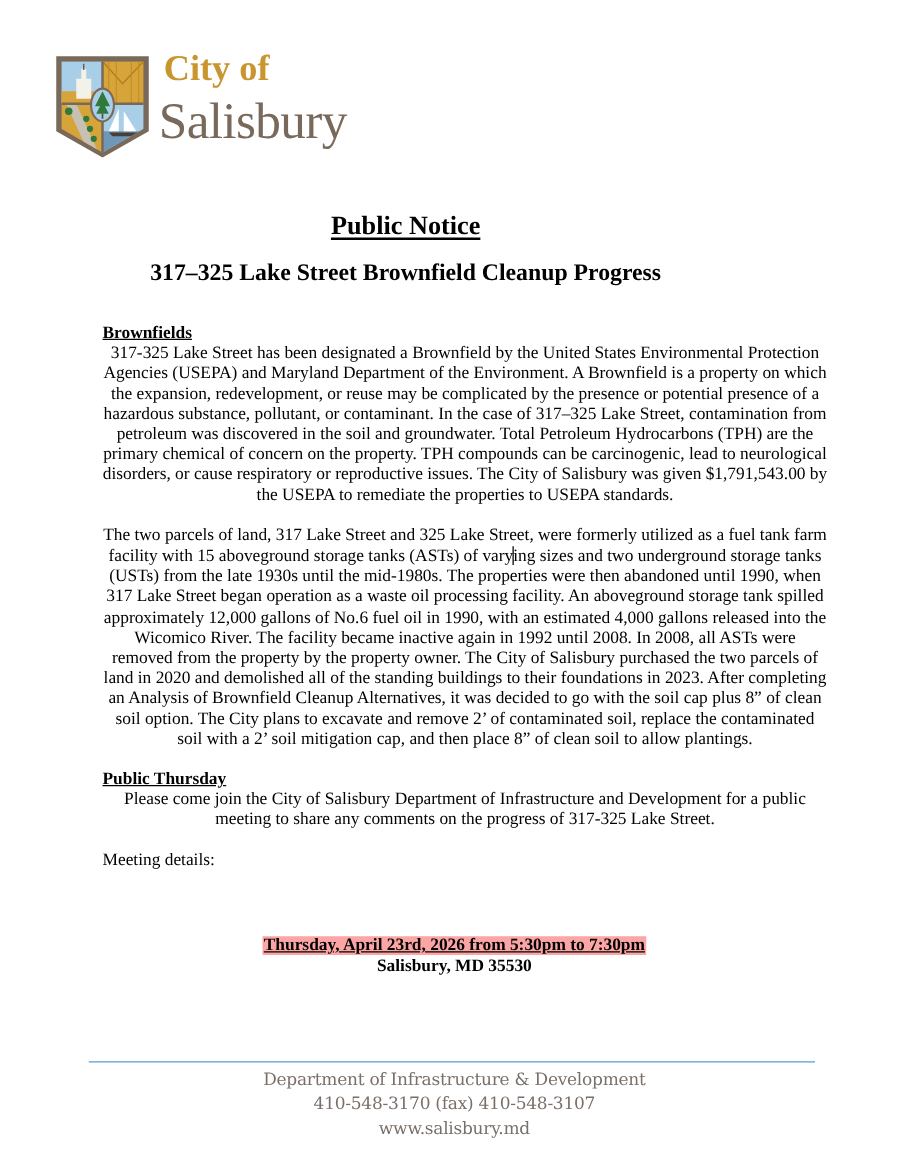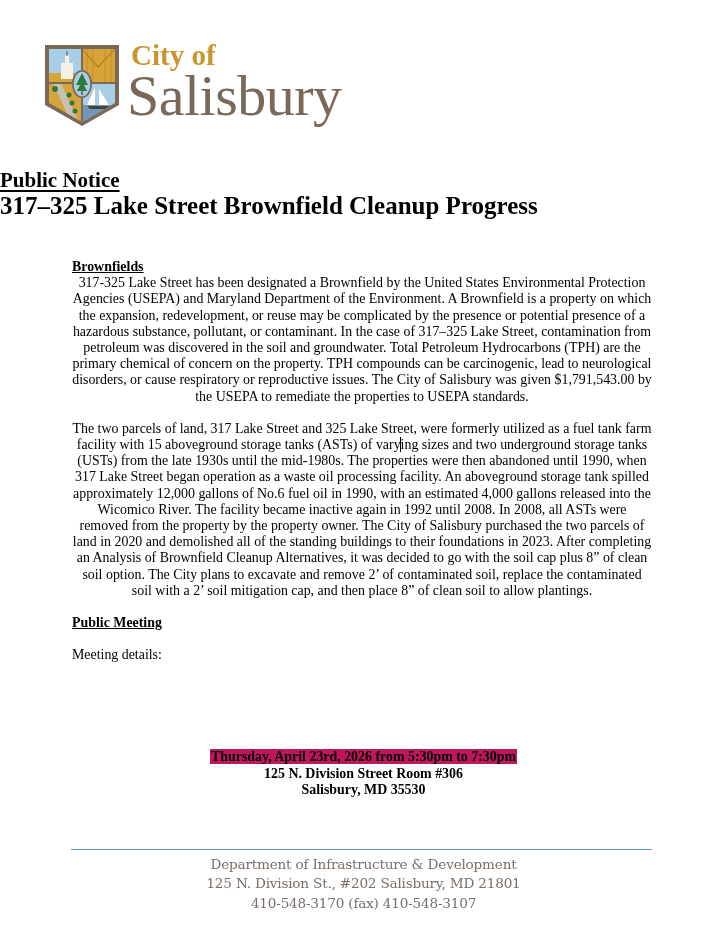--- a/index.html
+++ b/index.html
@@ -39,51 +39,51 @@
     color: #c9952f;
     letter-spacing: 0px;
     line-height: 28px;
     white-space: nowrap;
   }
   .logo-salisbury {
     position: absolute;
     left: 84px;
     top: 22px;
     font-family: "Liberation Serif", "DejaVu Serif", serif;
-    font-size: 58px;
+    font-size: 41px;
     color: #78695a;
     line-height: 62px;
     letter-spacing: -0.5px;
     white-space: nowrap;
   }
   .title-block {
     position: absolute;
     left: 0;
     top: 167px;
     width: 649px;
-    text-align: left;
+    text-align: center;
   }
   .title-main {
     font-weight: bold;
     font-size: 21px;
     line-height: 26px;
     text-decoration: underline;
     text-decoration-thickness: 2px;
     text-underline-offset: 3px;
     display: inline-block;
   }
   .title-sub {
     font-weight: bold;
-    font-size: 25px;
+    font-size: 19px;
     line-height: 26px;
-    margin-top: 0px;
+    margin-top: 13px;
   }
   .content {
     position: absolute;
-    left: 72px;
+    left: 82px;
     top: 259px;
     width: 580px;
     font-size: 13.9px;
     line-height: 16.2px;
   }
   .section {
     margin-bottom: 16px;
   }
   .section-heading {
     font-weight: bold;
@@ -110,22 +110,23 @@
     position: absolute;
     left: 0;
     top: 749px;
     width: 727px;
     text-align: center;
     font-weight: bold;
     font-size: 13.9px;
     line-height: 16.6px;
   }
   .highlight {
-    background: #be185d;
+    background: #fca5a5;
     padding: 0 1px;
+    text-decoration: underline;
   }
   .footer-rule {
     position: absolute;
     left: 71px;
     top: 849px;
     width: 581px;
     height: 1px;
     background: #5b9bd5;
   }
   .footer {
@@ -201,31 +202,31 @@
   <div class="section">
     <span class="section-heading">Brownfields</span>
     <span class="section-body">317-325 Lake Street has been designated a Brownfield by the United States Environmental Protection Agencies (USEPA) and Maryland Department of the Environment. A Brownfield is a property on which the expansion, redevelopment, or reuse may be complicated by the presence or potential presence of a hazardous substance, pollutant, or contaminant. In the case of 317–325 Lake Street, contamination from petroleum was discovered in the soil and groundwater. Total Petroleum Hydrocarbons (TPH) are the primary chemical of concern on the property. TPH compounds can be carcinogenic, lead to neurological disorders, or cause respiratory or reproductive issues. The City of Salisbury was given $1,791,543.00 by the USEPA to remediate the properties to USEPA standards.</span>
   </div>
 
   <div class="section">
     <span class="section-body"><span>The two parcels of land, 317 Lake Street and 325 Lake Street, were formerly utilized as a fuel tank farm facility with 15 aboveground storage tanks (ASTs) of vary</span><span class="caret"></span><span>ing sizes and two underground storage tanks (USTs) from the late 1930s until the mid-1980s. The properties were then abandoned until 1990, when 317 Lake Street began operation as a waste oil processing facility. An aboveground storage tank spilled approximately 12,000 gallons of No.6 fuel oil in 1990, with an estimated 4,000 gallons released into the Wicomico River. The facility became inactive again in 1992 until 2008. In 2008, all ASTs were removed from the property by the property owner. The City of Salisbury purchased the two parcels of land in 2020 and demolished all of the standing buildings to their foundations in 2023. After completing an Analysis of Brownfield Cleanup Alternatives, it was decided to go with the soil cap plus 8” of clean soil option. The City plans to excavate and remove 2’ of contaminated soil, replace the contaminated soil with a 2’ soil mitigation cap, and then place 8” of clean soil to allow plantings.</span></span>
   </div>
 
   <div class="section">
-    <span class="section-heading">Public Meeting</span>
+    <span class="section-heading">Public Thursday</span>
+    <span class="section-body">Please come join the City of Salisbury Department of Infrastructure and Development for a public meeting to share any comments on the progress of 317-325 Lake Street.</span>
   </div>
 
   <span class="details-label">Meeting details:</span>
 </div>
 
 <div class="meeting-details">
   <div><span class="highlight">Thursday, April 23rd, 2026 from 5:30pm to 7:30pm</span></div>
-  <div>125 N. Division Street Room #306</div>
   <div>Salisbury, MD 35530</div>
 </div>
 
 <div class="footer-rule"></div>
 
 <div class="footer">
   <div>Department of Infrastructure &amp; Development</div>
-  <div>125 N. Division St., #202 Salisbury, MD 21801</div>
   <div>410-548-3170 (fax) 410-548-3107</div>
+  <div>www.salisbury.md</div>
 </div>
 
 </body></html>

